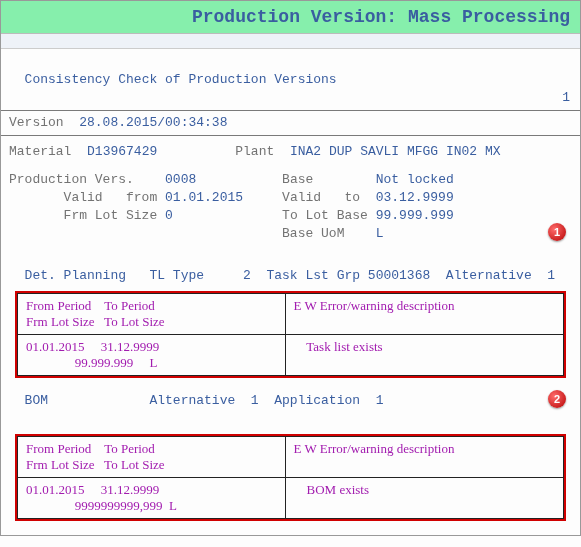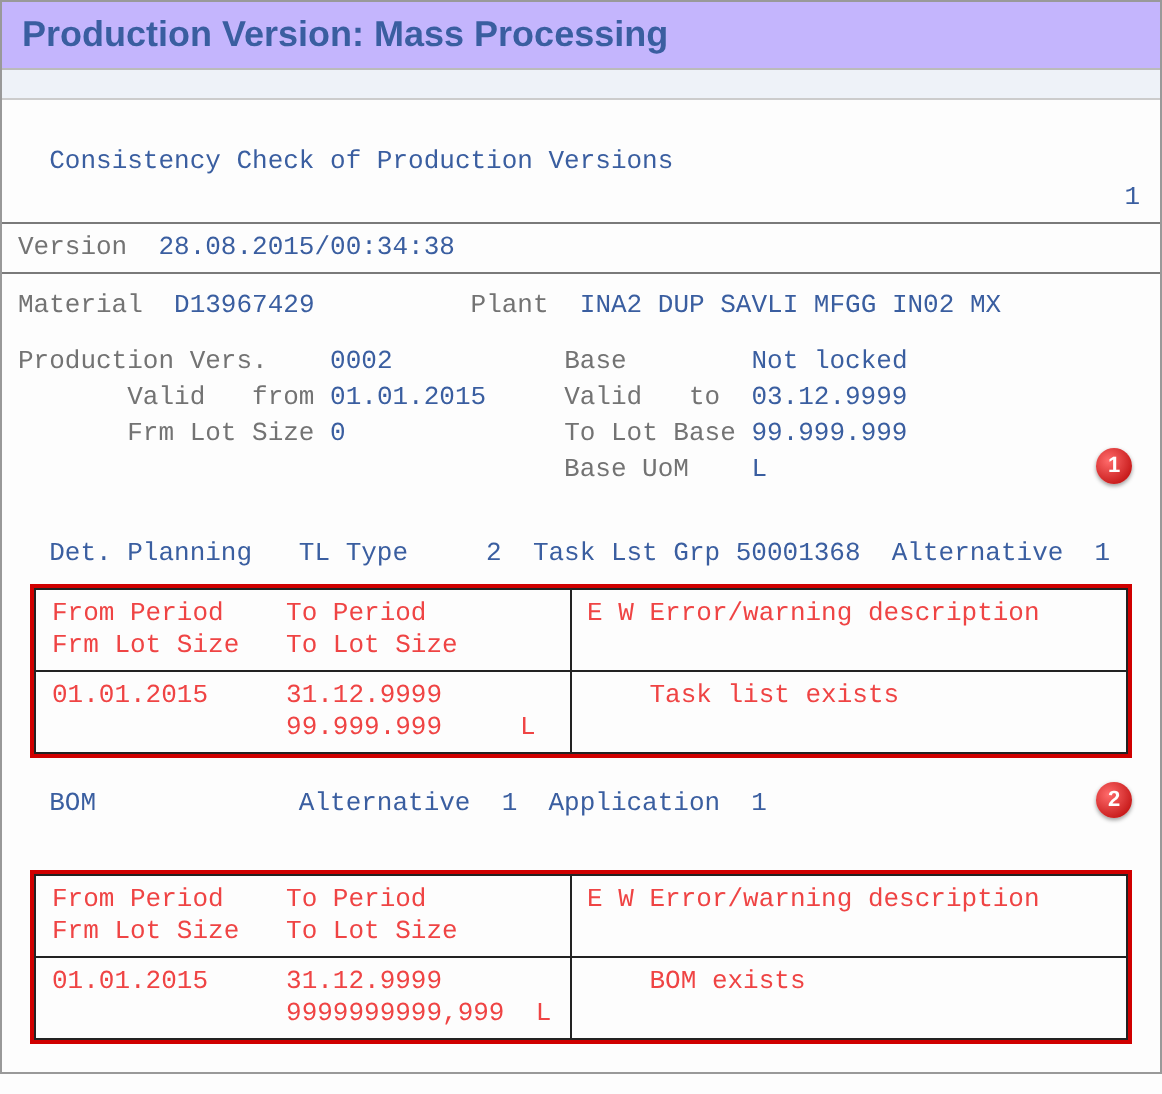--- a/index.html
+++ b/index.html
@@ -6,27 +6,28 @@
     margin: 0;
     font-family: "Courier New", monospace;
     font-size: 13px;
     color: #3a5ea0;
     background: #fdfdfd;
     width: 581px;
     box-sizing: border-box;
     border: 1px solid #999;
   }
   .titlebar {
-    font-family: Liberation Sans, sans-serif;
+    font-family: Liberation Mono, monospace;
     font-weight: bold;
     font-size: 18px;
     color: #3a5ea0;
     padding: 6px 10px;
     border-bottom: 1px solid #bbb;
-    background: #c4b5fd;
+    background: #86efac;
+    text-align: right;
   }
   .thin-bar {
     height: 14px;
     background: #eef2f8;
     border-bottom: 1px solid #ccc;
   }
   .content {
     padding: 4px 8px 8px 8px;
   }
   .line {
@@ -45,23 +46,23 @@
     position: relative;
   }
   table.grid {
     border-collapse: collapse;
     width: 100%;
   }
   table.grid td {
     border: 1px solid #222;
     padding: 4px 8px;
     vertical-align: top;
-    color: #ef4444;
+    color: #a21caf;
     white-space: pre;
-    font-family: Liberation Mono, monospace;
+    font-family: Liberation Serif, serif;
     font-size: 13px;
     line-height: 16px;
   }
   .callout {
     position: absolute;
     right: 6px;
     width: 18px;
     height: 18px;
     border-radius: 50%;
     background: radial-gradient(circle at 35% 35%, #ff6b6b, #b50000);
@@ -88,21 +89,21 @@
   <span>Consistency Check of Production Versions</span>
   <span class="right-num">1</span>
 </div>
 <hr class="rule">
 <div class="line"><span class="black">Version</span>  <span>28.08.2015/00:34:38</span></div>
 <hr class="rule">
 <div style="height:4px"></div>
 <div class="line"><span class="black">Material</span>  <span>D13967429</span>          <span class="black">Plant</span>  <span>INA2</span> <span>DUP SAVLI MFGG IN02 MX</span></div>
 <div style="height:10px"></div>
 
-<div class="line"><span class="black">Production Vers.</span>    <span>0002</span>           <span class="black">Base</span>        <span>Not locked</span></div>
+<div class="line"><span class="black">Production Vers.</span>    <span>0008</span>           <span class="black">Base</span>        <span>Not locked</span></div>
 <div class="line">       <span class="black">Valid   from</span> <span>01.01.2015</span>     <span class="black">Valid   to</span>  <span>03.12.9999</span></div>
 <div class="line">       <span class="black">Frm Lot Size</span> <span>0</span>              <span class="black">To Lot Base</span> <span>99.999.999</span></div>
 <div class="line rel">                                   <span class="black">Base UoM</span>    <span>L</span>
   <span class="callout" style="top:-2px">1</span>
 </div>
 <div style="height:6px"></div>
 
 <div class="line">  Det. Planning   TL Type     2  Task Lst Grp 50001368  Alternative  1</div>
 <div style="height:4px"></div>
 <div class="redbox">

